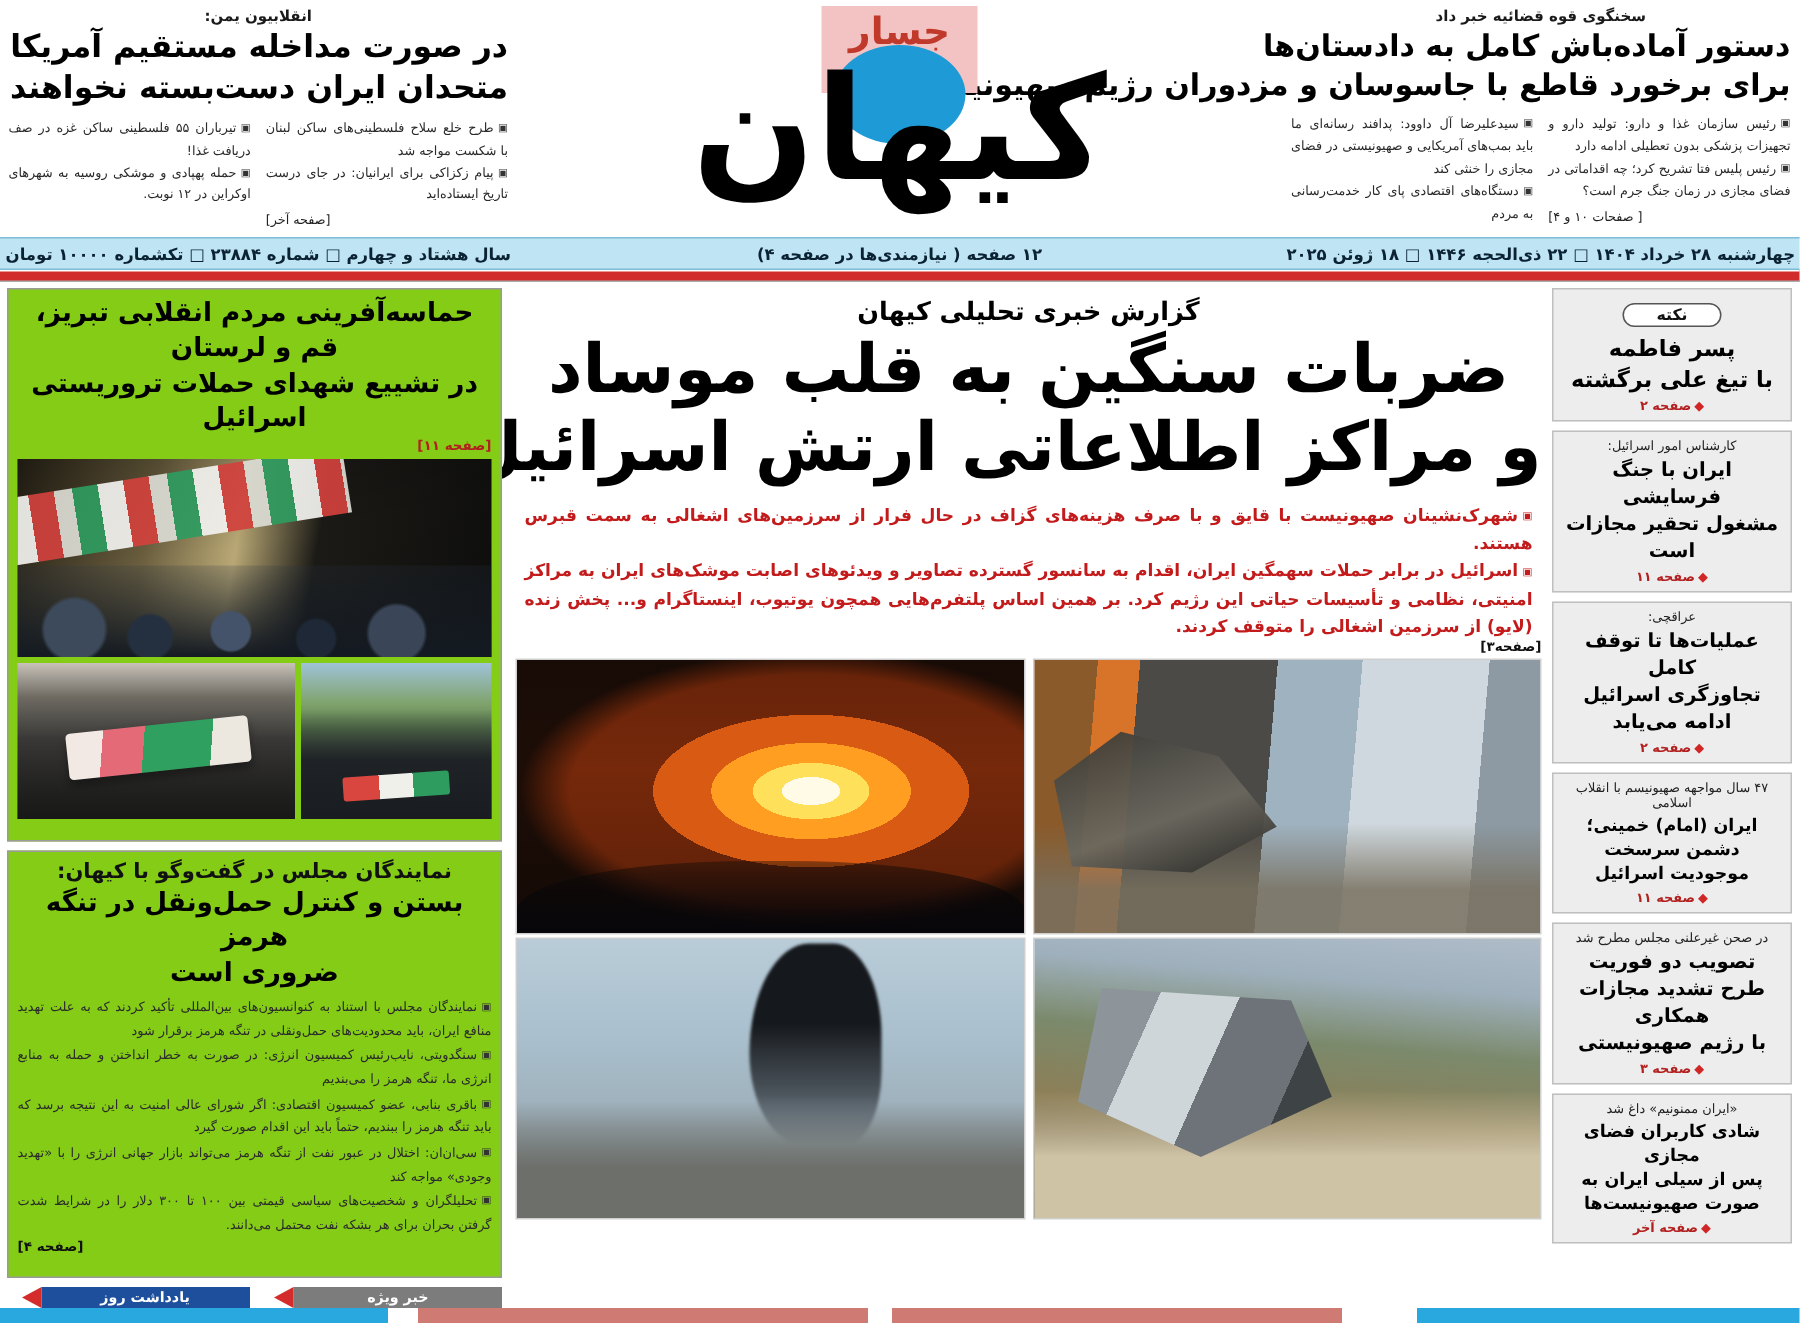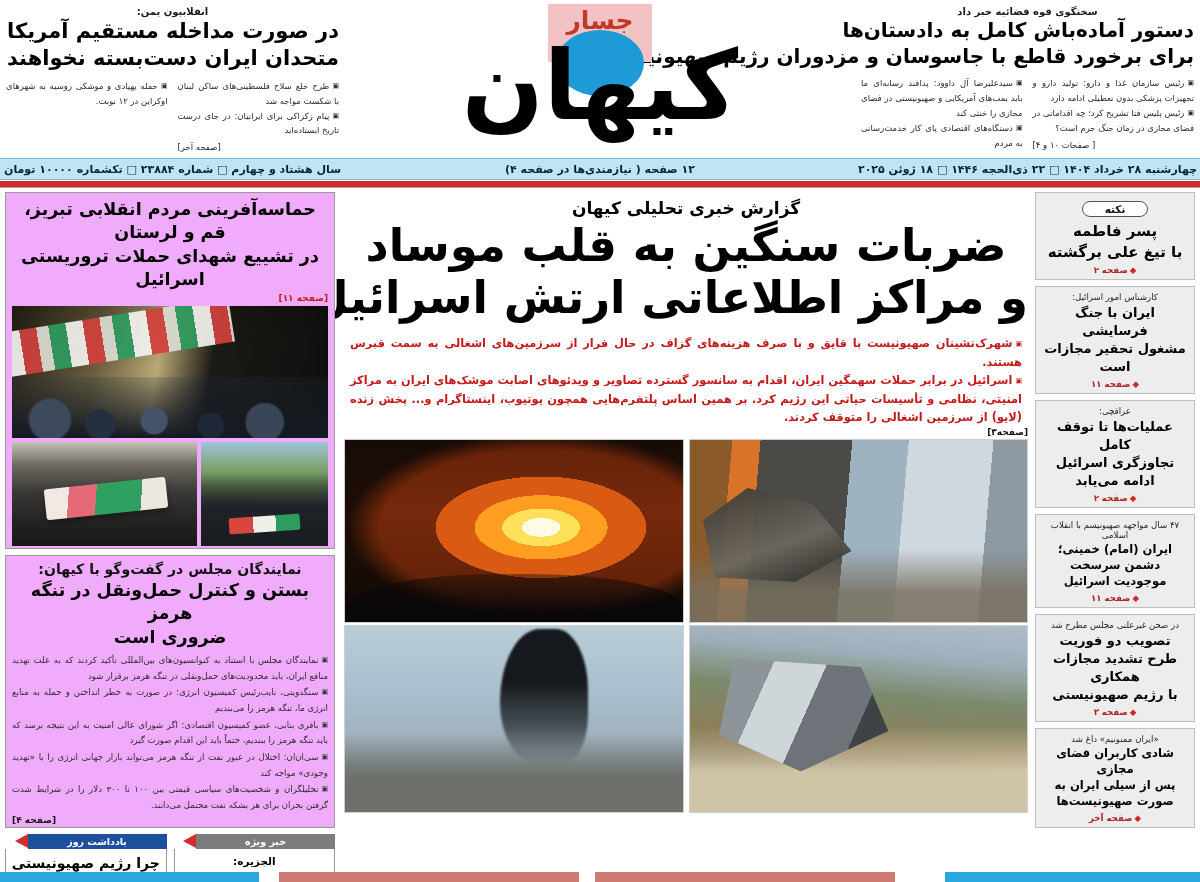--- a/index.html
+++ b/index.html
@@ -167,24 +167,24 @@
     height: 692px;
     box-sizing: border-box;
   }
   .col-left  { width: 340px; padding: 4px 5px 0 5px; box-sizing:border-box;}
   .col-mid   { width: 692px; padding: 4px 4px 0 4px; box-sizing:border-box;}
   .col-right { width: 168px; padding: 4px 5px 0 3px; box-sizing:border-box; background:#fff;}
 
   
   .lbox {
     border: 1px solid #9a9a9a;
-    padding: 5px 6px 2px 6px;
+    padding: 5px 6px 14px 6px;
     box-sizing: border-box;
     margin-bottom: 6px;
-    background: #f0abfc;
+    background: #84cc16;
   }
   .l-head {
     font-size: 17.5px;
     font-weight: bold;
     text-align: center;
     line-height: 1.34;
     color: #000;
     letter-spacing: -0.4px;
   }
   .l-pref {
@@ -426,20 +426,21 @@
       <div class="logo-title">کیهان</div>
     </div>
   </div>
 
   <div class="mh-col mh-side">
     <div class="kicker">انقلابیون یمن:</div>
     <div class="mh-head">در صورت مداخله مستقیم آمریکا یا انگلیس</div>
     <div class="mh-head">متحدان ایران دست‌بسته نخواهند ماند</div>
     <div class="mh-bullets">
       <div class="bcol">
+        <span class="bline sq">تیرباران ۵۵ فلسطینی ساکن غزه در صف دریافت غذا!</span>
         <span class="bline sq">حمله پهپادی و موشکی روسیه به شهرهای اوکراین در ۱۲ نوبت.</span>
       </div>
       <div class="bcol">
         <span class="bline sq">طرح خلع سلاح فلسطینی‌های ساکن لبنان با شکست مواجه شد</span>
         <span class="bline sq">پیام زکزاکی برای ایرانیان: در جای درست تاریخ ایستاده‌اید</span>
         <span class="bline pageref">[صفحه آخر]</span>
       </div>
     </div>
   </div>
 </div>

